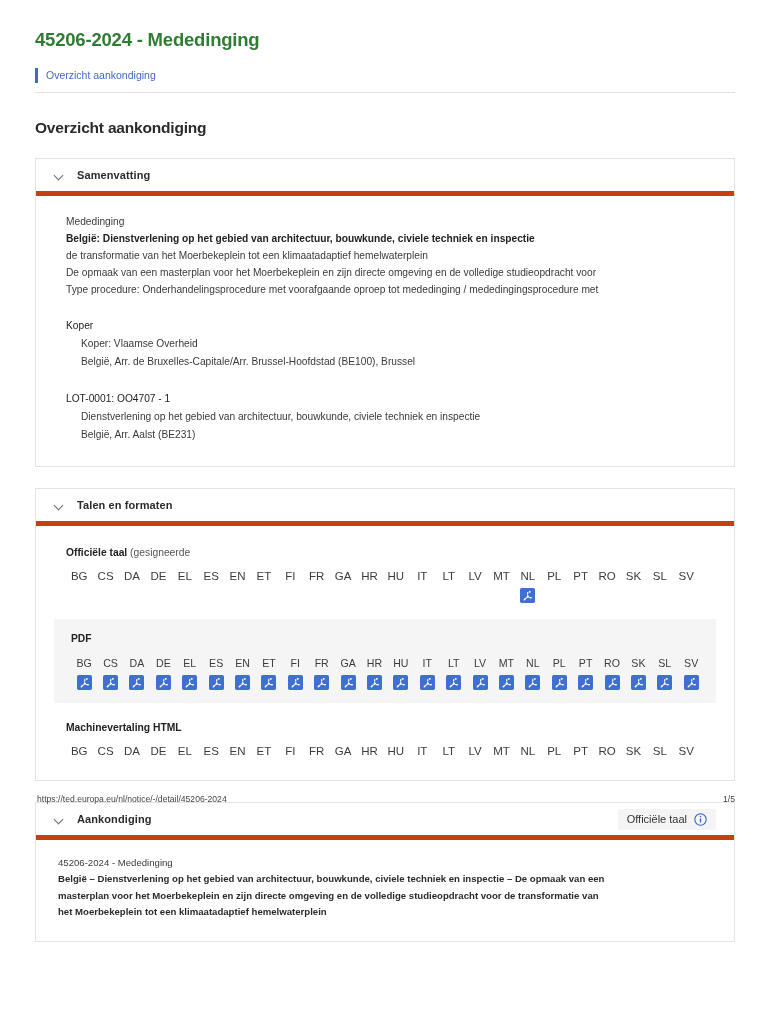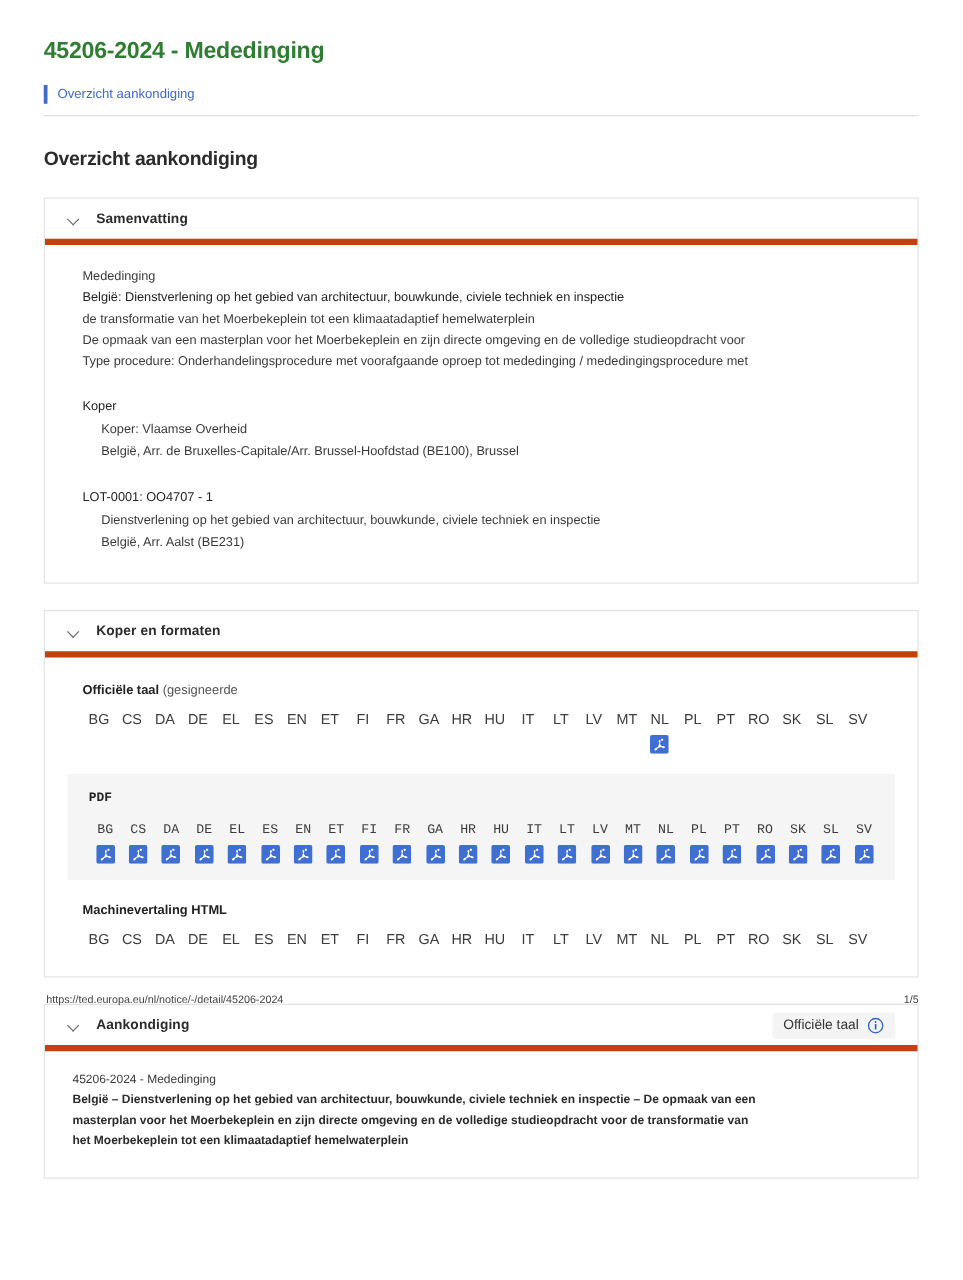--- a/index.html
+++ b/index.html
@@ -118,21 +118,21 @@
     padding: 17px 30px 22px 30px;
   }
 
   
   .sum-line {
     font-size: 10.2px;
     line-height: 17px;
     color: #3a3a3a;
   }
   .sum-line.b {
-    font-weight: normal;
+    font-weight: bold;
     color: #222222;
   }
   .sum-group {
     margin-top: 19px;
   }
   .sum-group-title {
     font-size: 10.2px;
     font-weight: normal;
     color: #222222;
     line-height: 18px;
@@ -143,21 +143,20 @@
     color: #3a3a3a;
     padding-left: 15px;
   }
 
   
   .fmt-block { margin-top: 4px; }
   .fmt-block.shaded {
     background: #f5f5f5;
     padding: 14px 17px 13px 17px;
     margin: 16px -12px 0 -12px;
-    font-family: Liberation Mono, monospace;
   }
   .fmt-label {
     font-size: 10.3px;
     font-weight: bold;
     color: #222222;
   }
   .fmt-label .thin {
     font-weight: normal;
     color: #555555;
   }
@@ -255,21 +254,21 @@
             <div class="sum-group-item">België, Arr. Aalst (BE231)</div>
           </div>
         </div>
     </div>
   </div>
 
   <div class="card">
     <div class="card-header">
       <div class="card-header-left">
         <span class="chev"></span>
-        <span class="card-title">Koper en formaten</span>
+        <span class="card-title">Talen en formaten</span>
       </div>
     </div>
     <div class="card-body">
 
       <div class="fmt-block">
         <div class="fmt-label">
           <span>Officiële taal </span><span class="thin">(gesigneerde</span>
         </div>
         <div class="lang-row" id="row-official">
             <div class="lang-cell">

